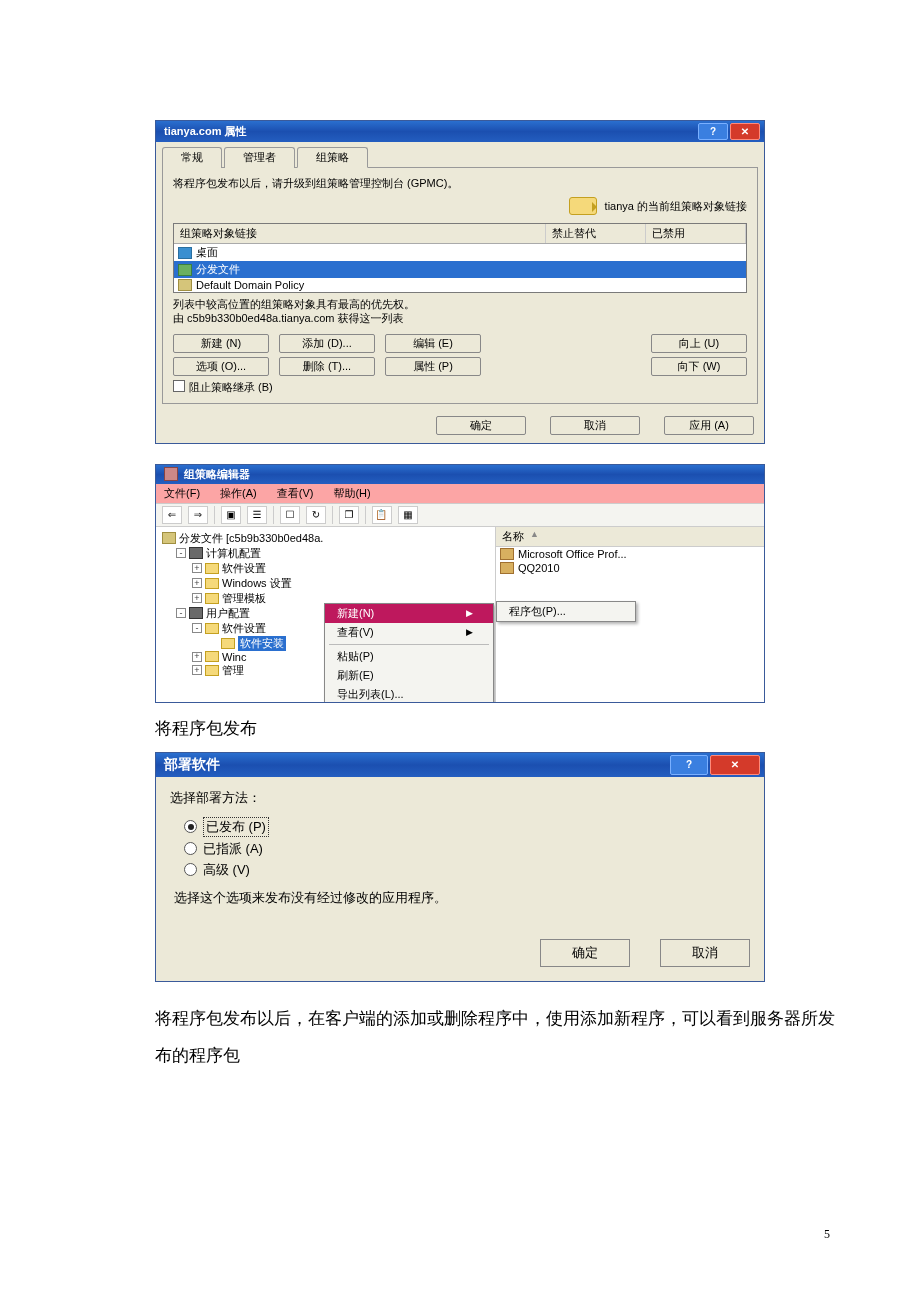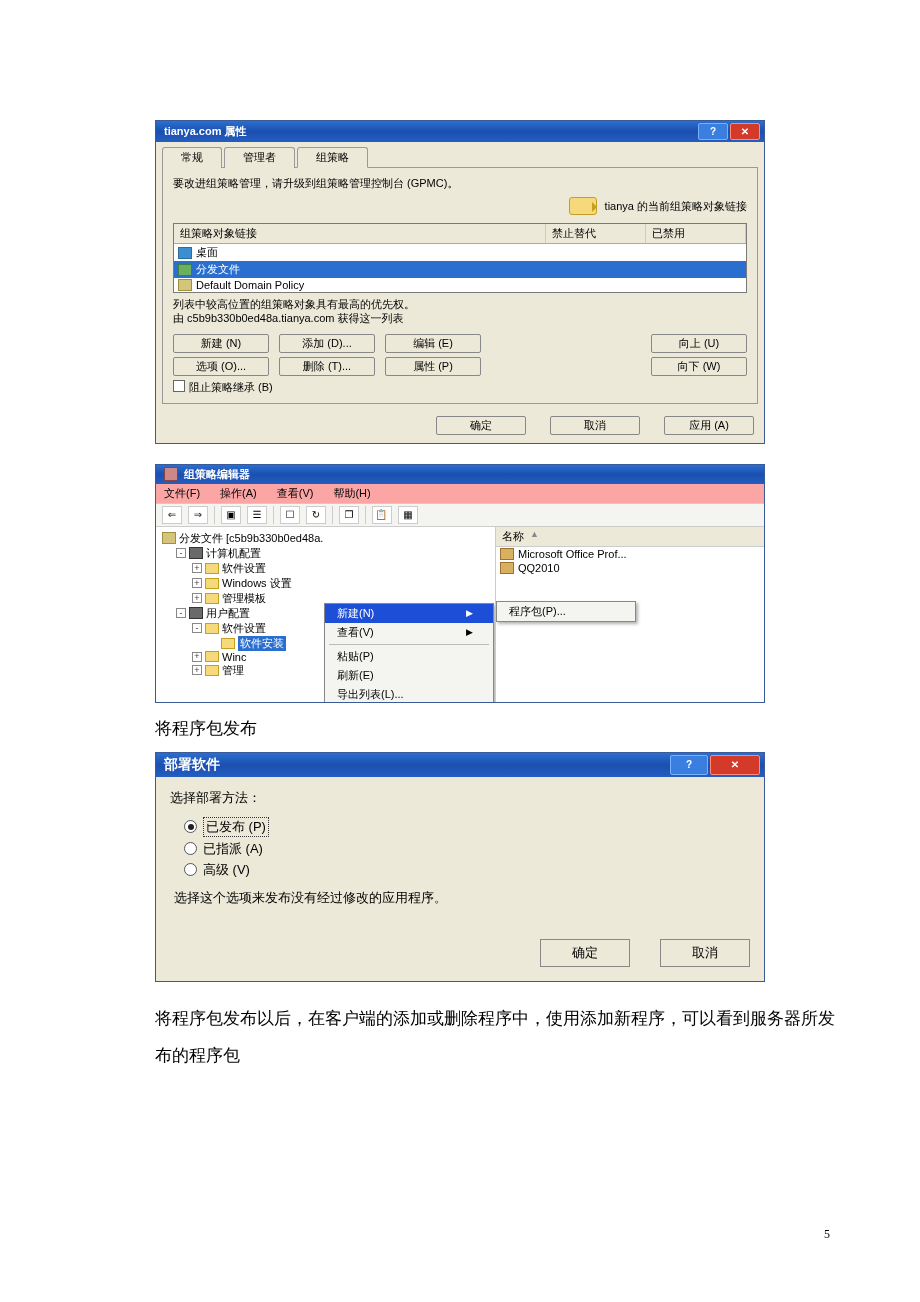--- a/index.html
+++ b/index.html
@@ -60,21 +60,21 @@
   .tnode .fold { width: 14px; height: 11px; background: #f5d97a; border: 1px solid #c4a020; }
   .indent1 { margin-left: 14px; }
   .indent2 { margin-left: 30px; }
   .indent3 { margin-left: 46px; }
   .selnode { background: #2a6fcf; color: #fff; padding: 0 2px; }
   .tree-svg-root { width: 14px; height: 12px; background: #d5c57a; border: 1px solid #a08f40; }
   .cfg-icon { width: 14px; height: 12px; background: #6a6a6a; border: 1px solid #333; }
 
   .ctxmenu { position: absolute; background: #f4f4f0; border: 1px solid #888; box-shadow: 2px 2px 3px rgba(0,0,0,0.3); font-size: 11px; }
   .ctxmenu .mi { padding: 2px 20px 2px 12px; display: flex; justify-content: space-between; align-items: center; gap: 30px; }
-  .ctxmenu .mi.hov { background: #1d4ed8; color: #fff; }
+  .ctxmenu .mi.hov { background: #be185d; color: #fff; }
   .ctxmenu hr { border: none; border-top: 1px solid #bbb; margin: 2px 4px; }
   .submenu { position: absolute; background: #f4f4f0; border: 1px solid #888; box-shadow: 2px 2px 3px rgba(0,0,0,0.3); font-size: 11px; }
 
   .rightpane { flex: 1; padding: 0; font-size: 11px; }
   .rphead { background: #ece9d8; border-bottom: 1px solid #ccc; padding: 2px 6px; display: flex; gap: 6px; }
   .rprow { display: flex; align-items: center; gap: 4px; padding: 1px 4px; }
   .pkg-icon { width: 14px; height: 12px; background: #d8b060; border: 1px solid #a07030; }
 
   .caption { font-size: 17px; margin: 12px 0 10px 0; line-height: 1.6; }
 
@@ -105,21 +105,21 @@
       <span class="spacer"></span>
       <span class="winbtn btn-help">?</span>
       <span class="winbtn btn-close">✕</span>
     </div>
     <div class="tabs">
       <div class="tab">常规</div>
       <div class="tab">管理者</div>
       <div class="tab active">组策略</div>
     </div>
     <div class="tabarea">
-      <div class="notice">要改进组策略管理，请升级到组策略管理控制台 (GPMC)。</div>
+      <div class="notice">将程序包发布以后，请升级到组策略管理控制台 (GPMC)。</div>
       <div class="iconrow">
         <span class="dsicon"></span>
         <span>tianya 的当前组策略对象链接</span>
       </div>
       <div class="listbox">
         <div class="listhead">
           <div class="c1">组策略对象链接</div>
           <div class="c2">禁止替代</div>
           <div class="c3">已禁用</div>
         </div>

